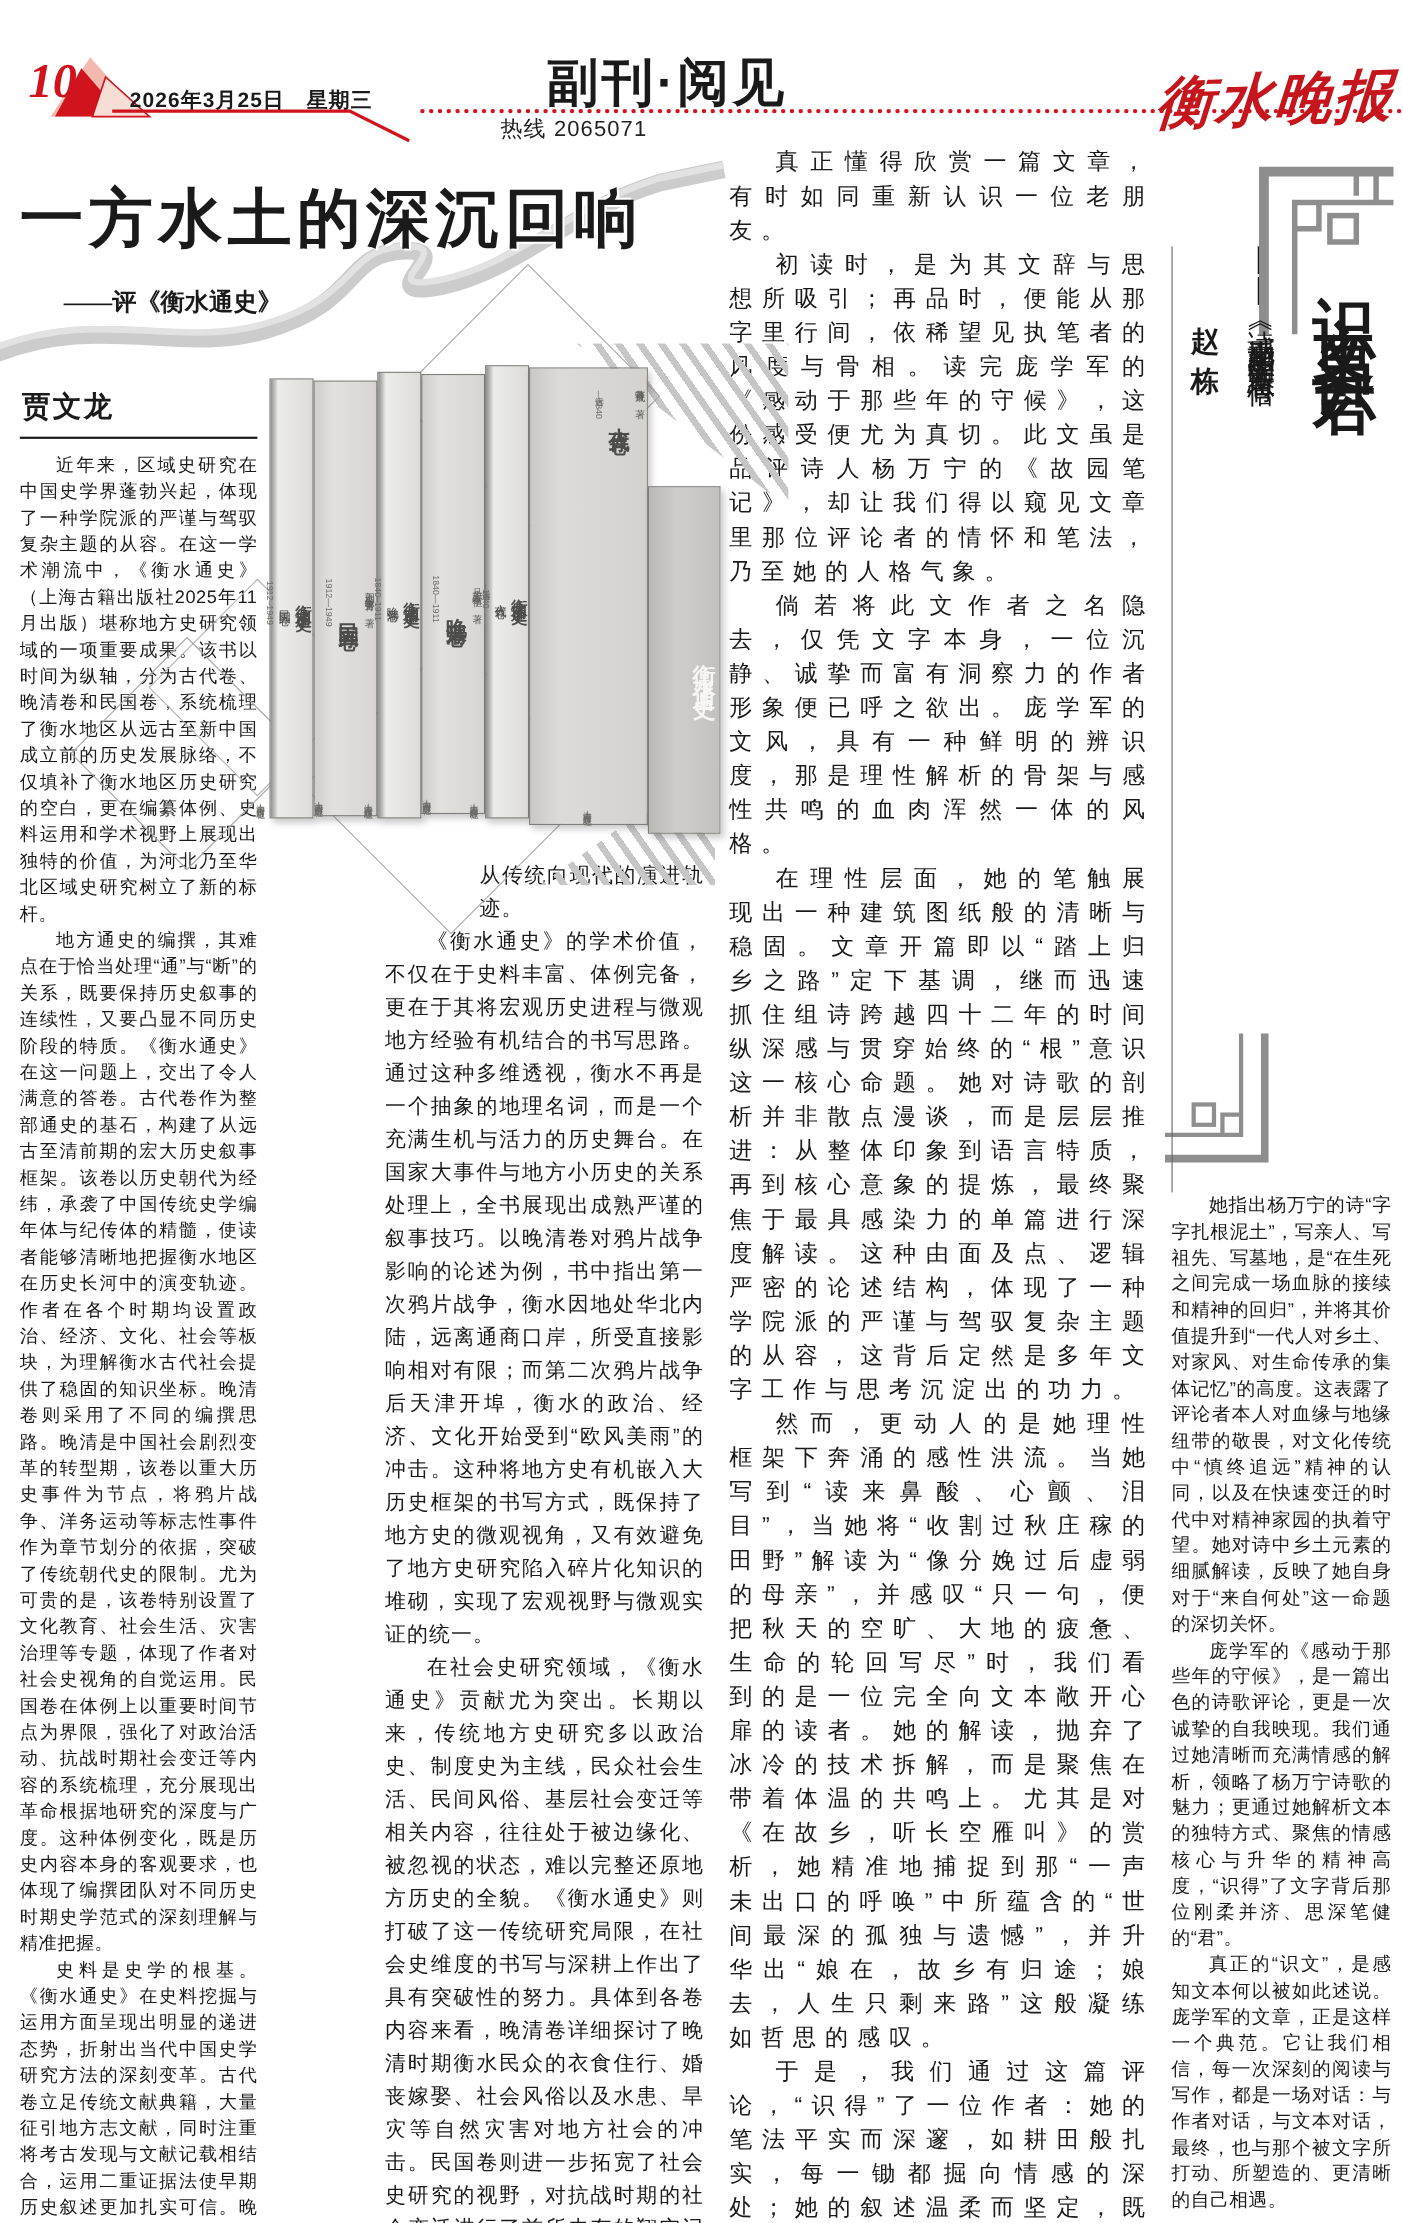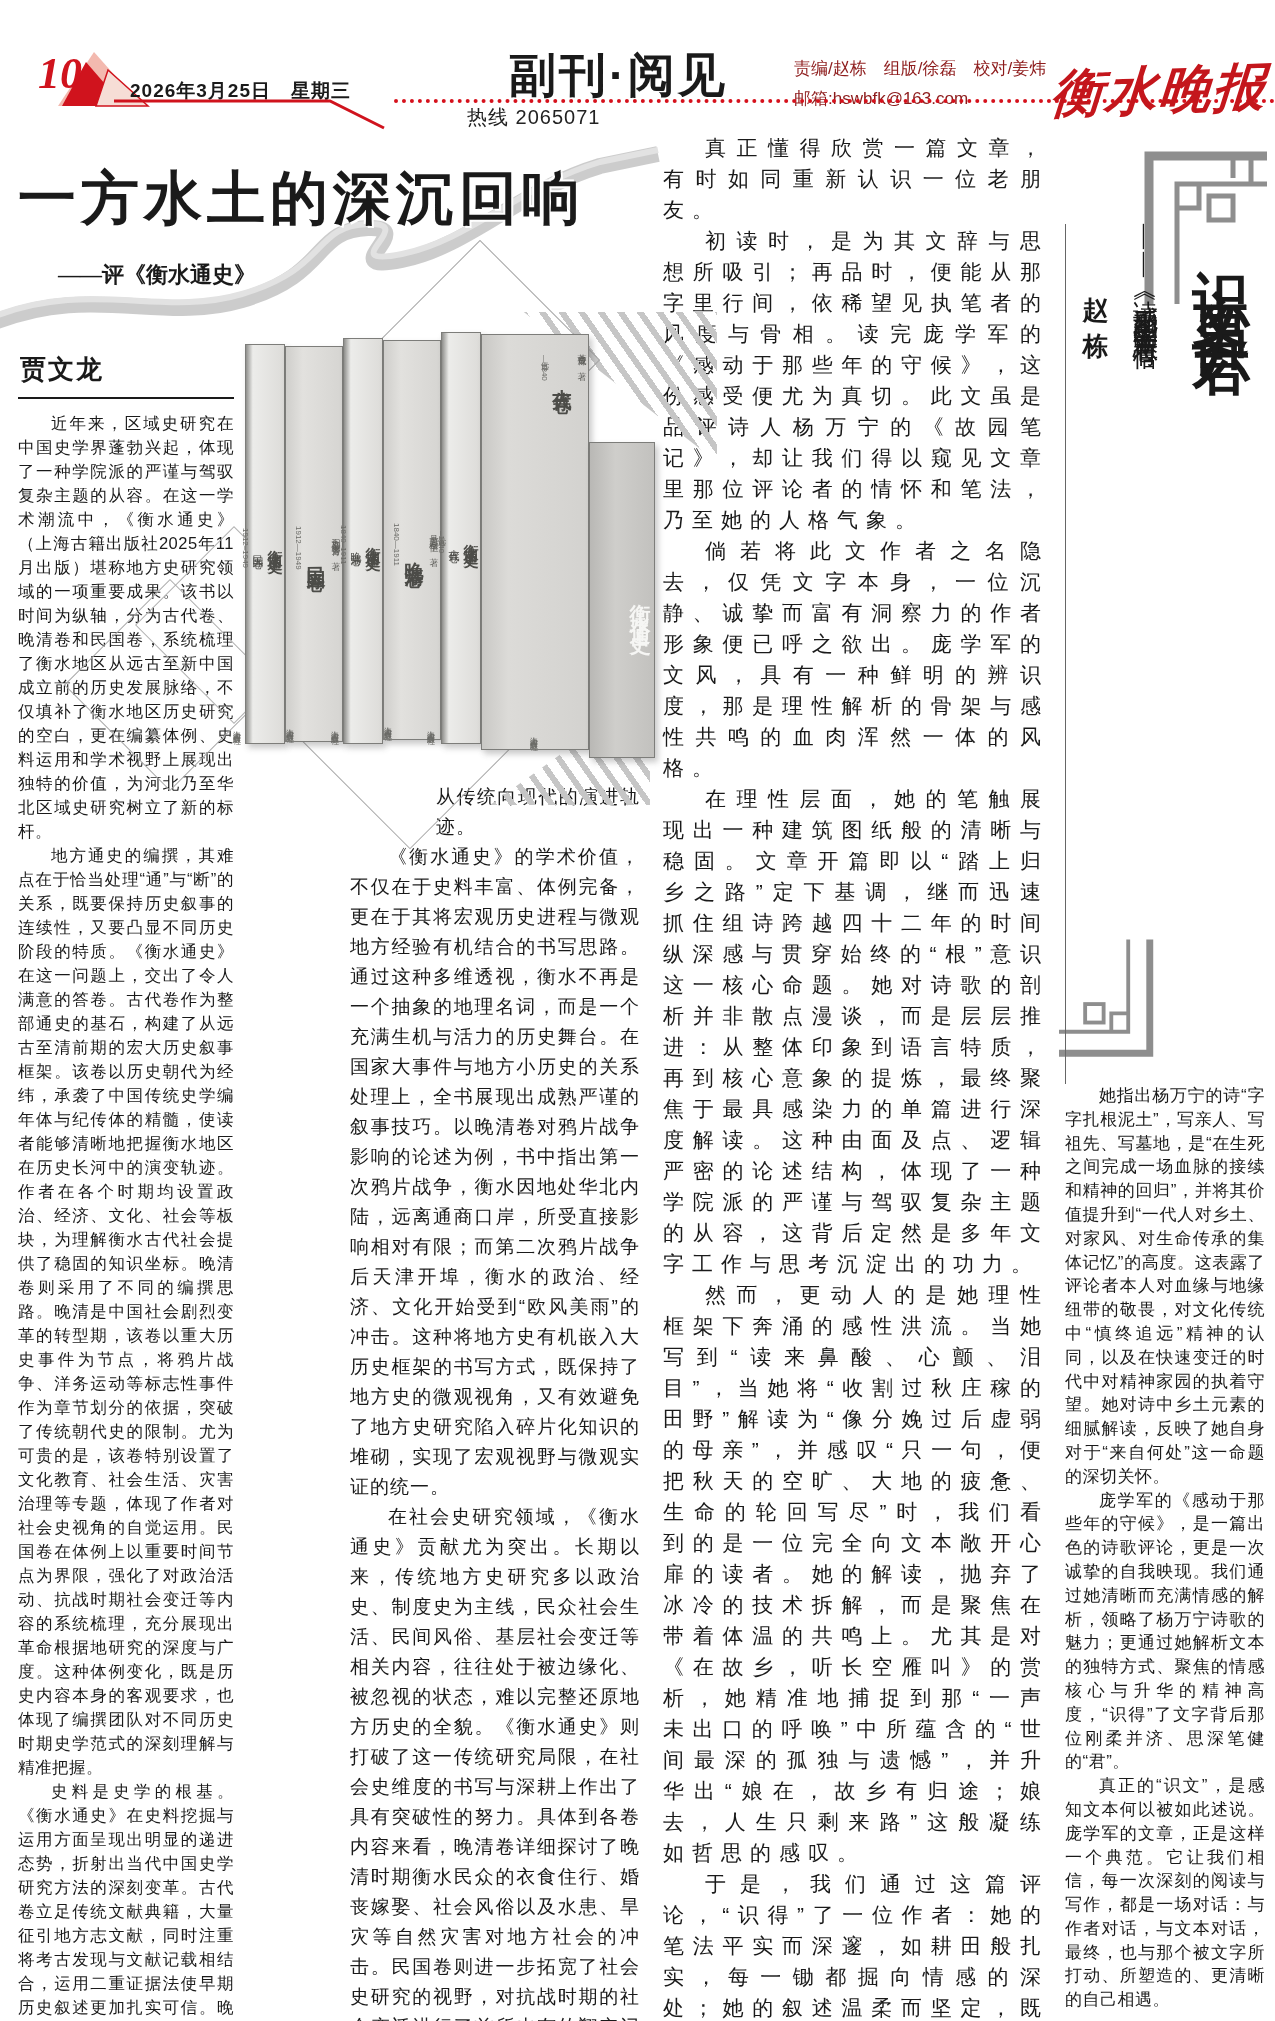--- a/index.html
+++ b/index.html
@@ -3,21 +3,21 @@
 <meta charset="utf-8">
 <style>
   * { margin:0; padding:0; box-sizing:border-box; }
   html,body { background:#fff; }
   .page {
     position:relative; width:1275px; height:2021px; margin:0 auto;
     background:#fff; overflow:hidden;
     font-family:"Liberation Sans","DejaVu Sans",sans-serif; color:#1a1a1a;
   }
   
-  .hdr { position:absolute; top:0; left:12px; right:0; height:130px; }
+  .hdr { position:absolute; top:0; left:0; right:0; height:130px; }
   .pageno-wrap { position:absolute; left:26px; top:46px; width:110px; height:62px; }
   .pageno-wrap svg { position:absolute; left:18px; top:4px; }
   .pageno { position:absolute; left:0; top:2px; font-size:44px; font-weight:bold;
     color:#d0131d; font-family:"Liberation Serif","DejaVu Serif",serif; font-style:italic; }
   .hdr-date { position:absolute; left:118px; top:78px; font-size:19px; font-weight:bold; letter-spacing:1px; }
   .section-title { position:absolute; left:497px; top:44px; font-size:47px; font-weight:900;
     letter-spacing:3px; font-family:"Liberation Sans","DejaVu Sans",sans-serif; }
   .staff { position:absolute; left:782px; top:54px; font-size:17px; color:#8d1b1b; line-height:30px; }
   .logo { position:absolute; right:8px; top:56px; font-size:52px; font-weight:bold; color:#c4161c;
     font-family:"Liberation Serif","DejaVu Serif",serif; font-style:italic;
@@ -110,24 +110,20 @@
     <div class="pageno-wrap">
       <svg width="96" height="58" viewBox="0 0 96 58">
         <polygon points="38,2 86,56 2,56" fill="#f3b9af"></polygon>
         <polygon points="30,12 68,56 6,56" fill="#d0131d"></polygon>
         <polygon points="52,20 92,56 40,56" fill="#f6ddd6" stroke="#d0131d" stroke-width="1.5"></polygon>
       </svg>
       <span class="pageno">10</span>
     </div>
     <div class="hdr-date">2026年3月25日　星期三</div>
     <div class="section-title">副刊·阅见</div>
-    <div class="staff">
-      <div>责编/赵栋　组版/徐磊　校对/姜炜</div>
-      <div>邮箱:hswbfk@163.com</div>
-    </div>
     <div class="logo">衡水晚报</div>
     <svg class="redline-svg" width="295" height="40" viewBox="0 0 295 40">
       <path d="M2 9 H218 L272 36" fill="none" stroke="#d0131d" stroke-width="3"></path>
     </svg>
     <div class="dotline"></div>
     <div class="hotline">热线 2065071</div>
   </div>
 
   <div class="main">
 

